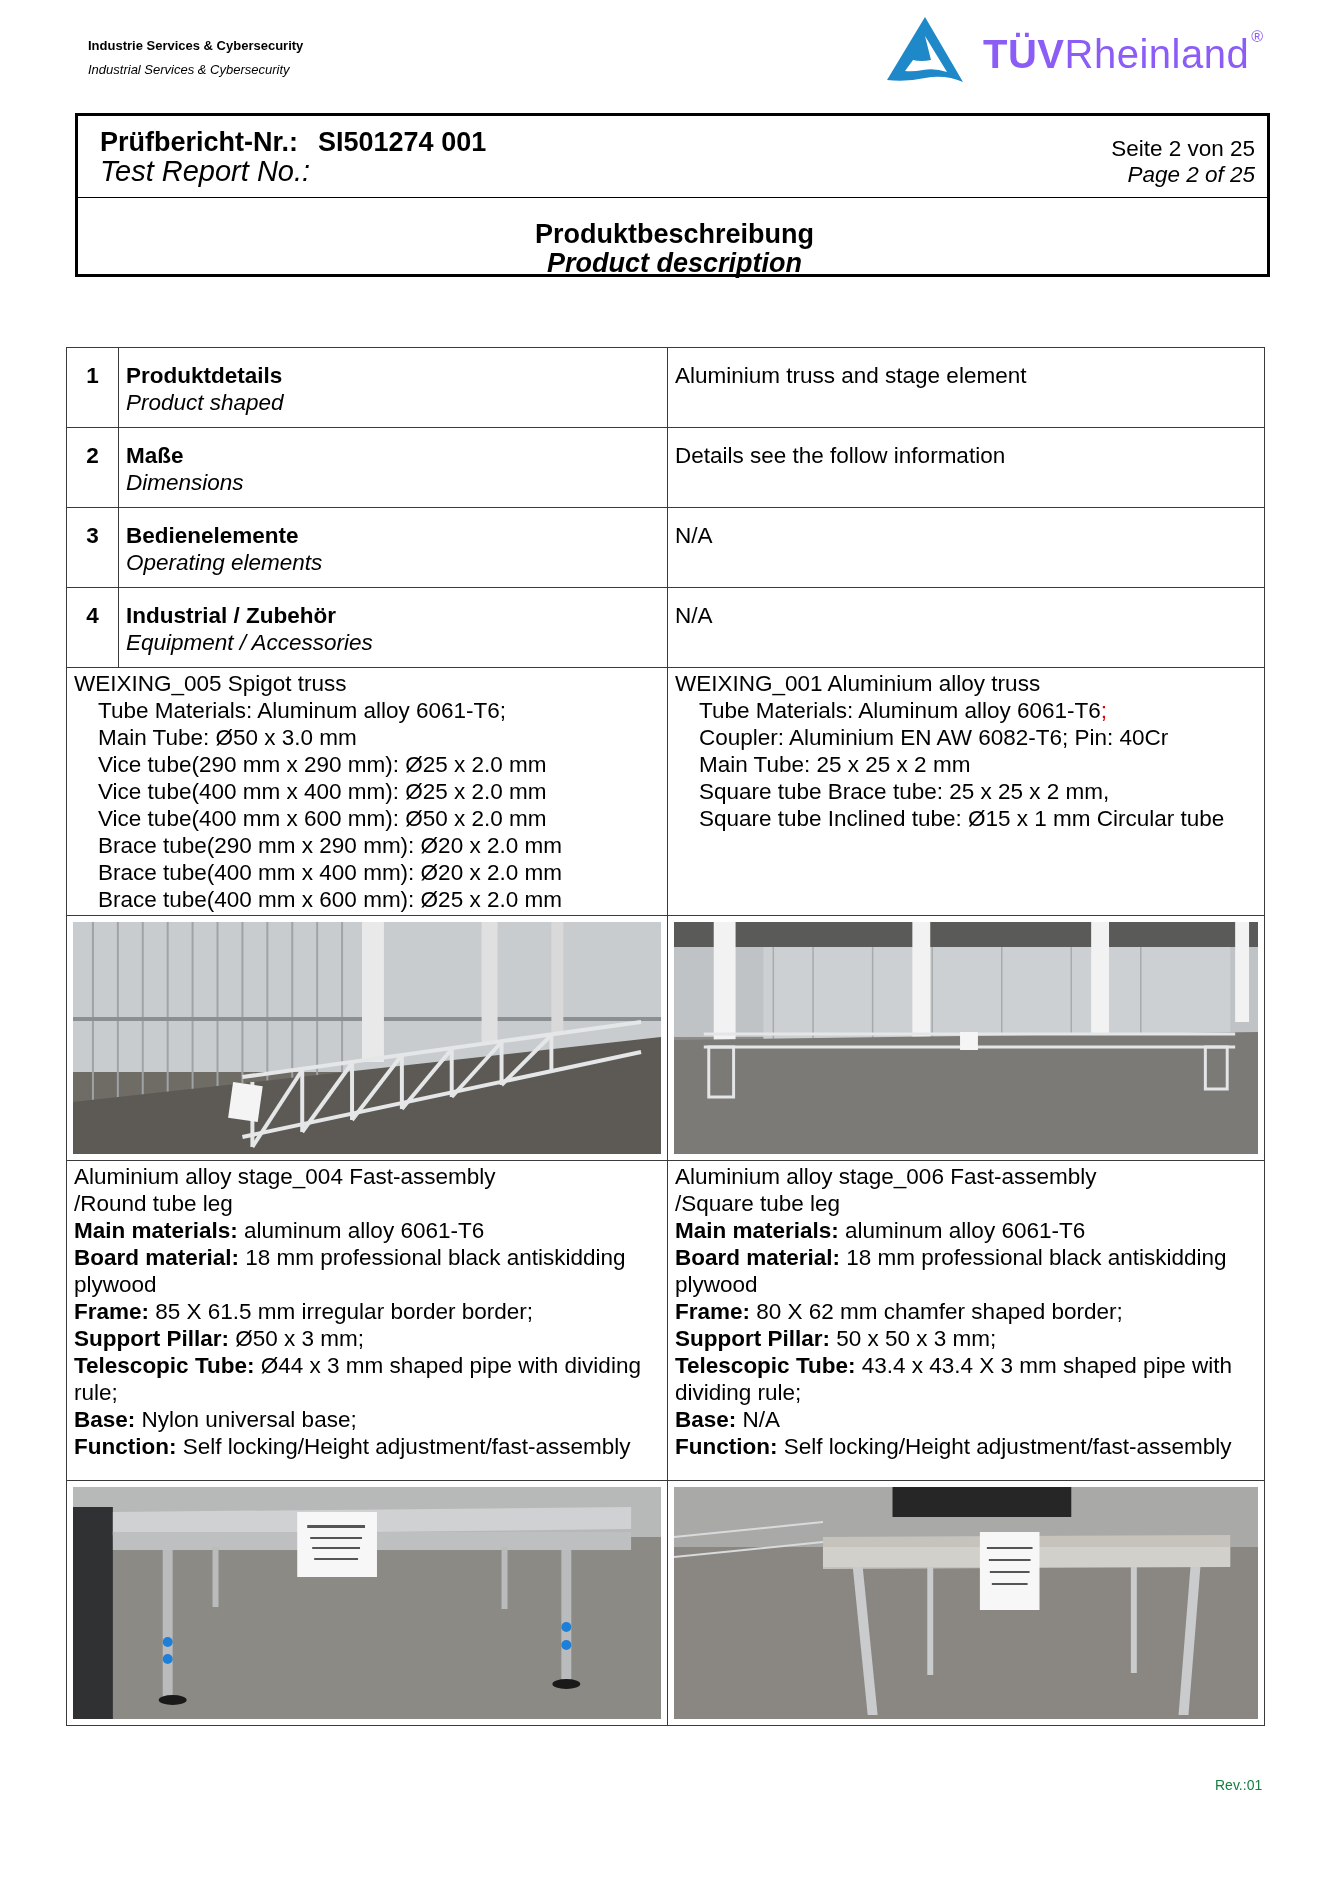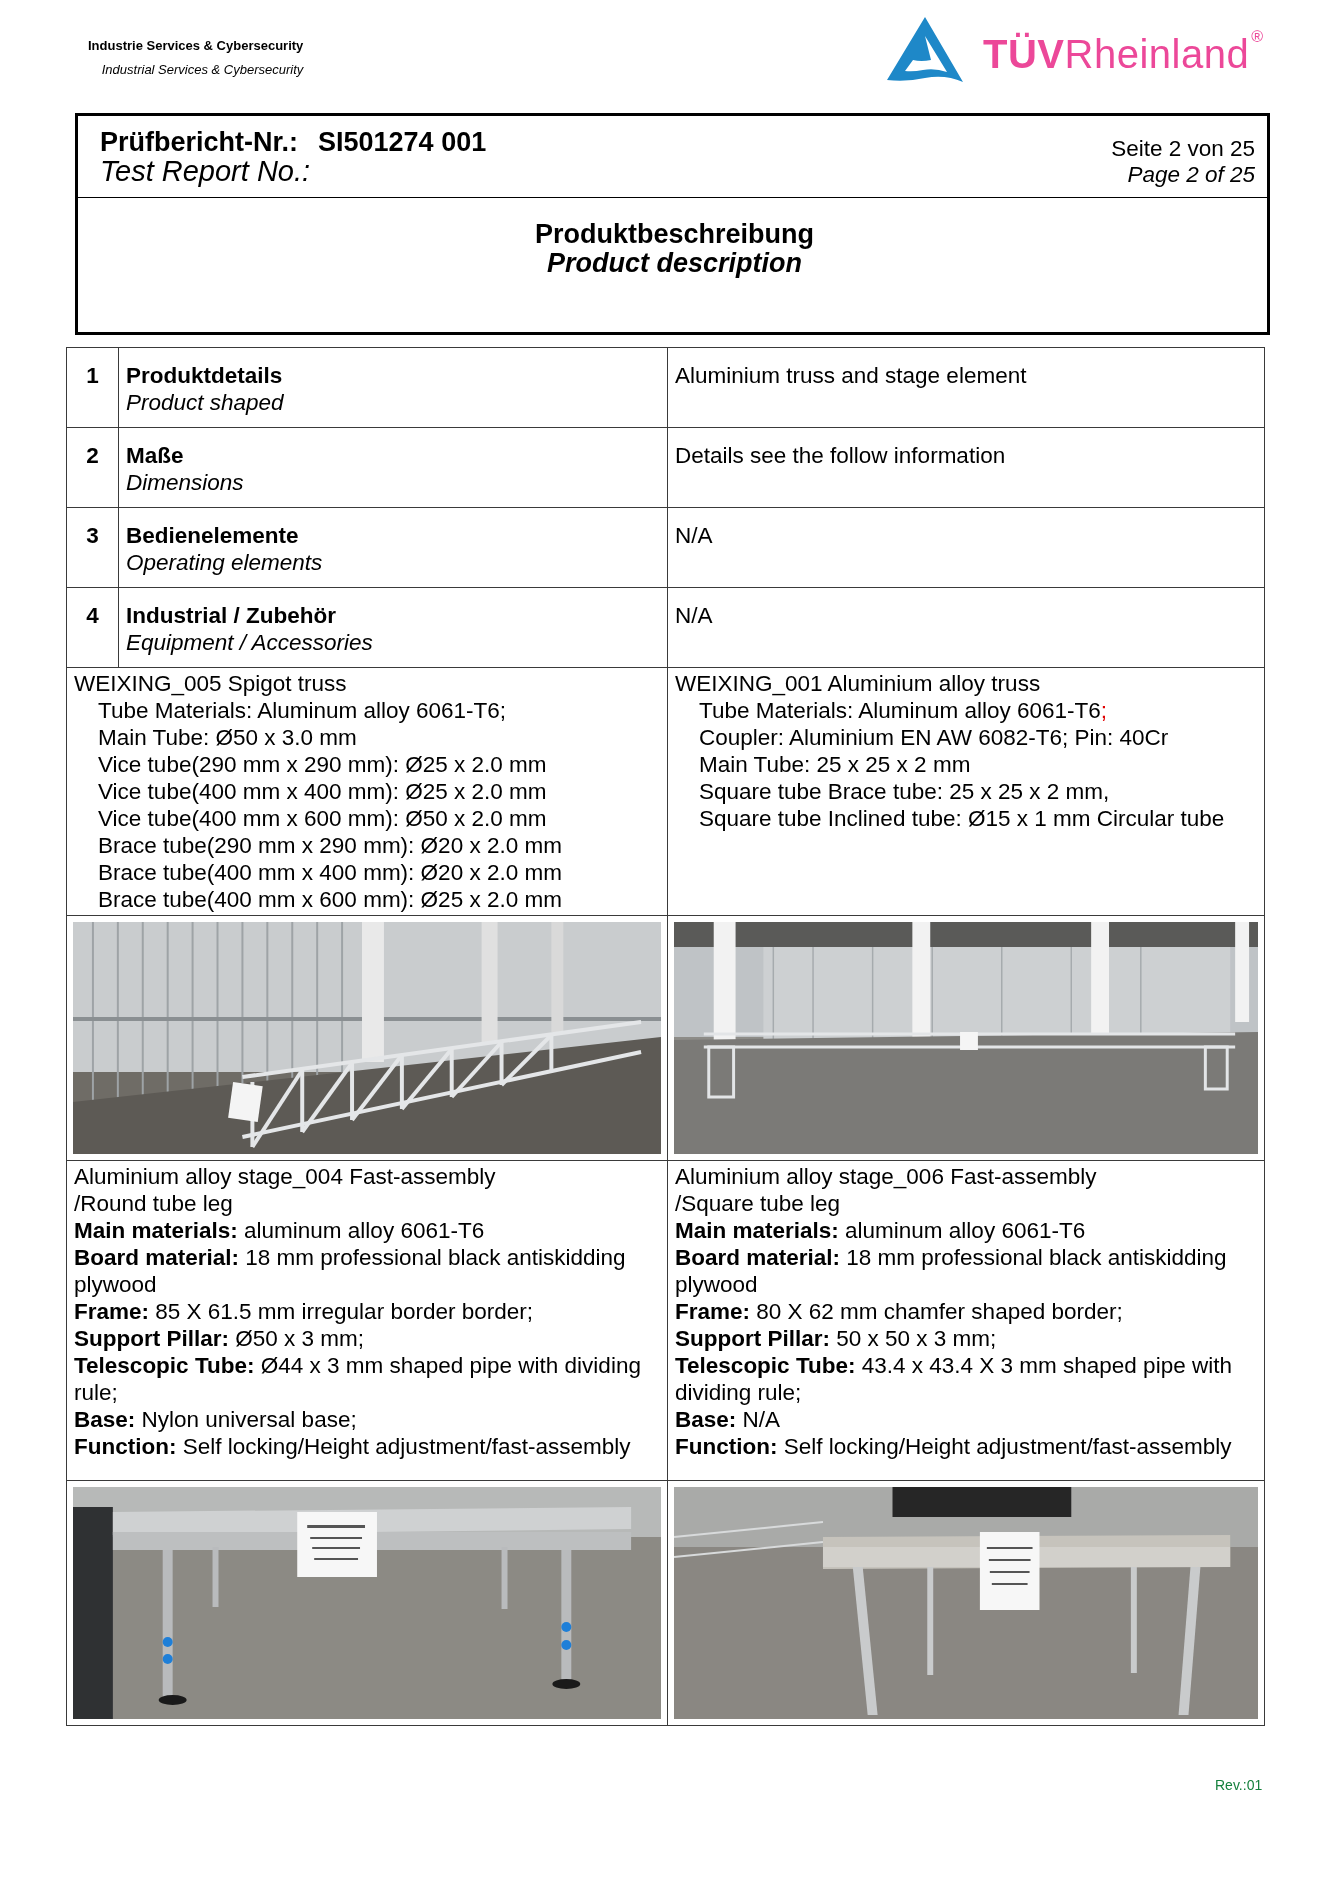--- a/index.html
+++ b/index.html
@@ -1,26 +1,26 @@
 <!DOCTYPE html>
 <html><head>
 <meta charset="utf-8">
 <style>
   html, body { margin:0; padding:0; background:#ffffff; }
   body { width:1330px; height:1892px; position:relative; font-family:"Liberation Sans", sans-serif; color:#000; overflow:hidden; }
   .org { position:absolute; left:88px; top:34px; font-size:13px; line-height:24px; }
   .org .de { font-weight:bold; }
-  .org .en { font-style:italic;text-align:right; }
+  .org .en { font-style:italic; }
   .logo { position:absolute; left:885px; top:14px; width:410px; height:72px; }
   .logo svg { position:absolute; left:0; top:0; }
-  .logo .brand { position:absolute; left:98px; top:18px; font-size:40px; letter-spacing:0.5px; color:#ec4899; white-space:nowrap; }
+  .logo .brand { position:absolute; left:98px; top:18px; font-size:40px; letter-spacing:0.5px; color:#8b5cf6; white-space:nowrap; }
   .logo .brand b { font-weight:bold; }
   .logo .reg { font-size:16px; vertical-align:top; position:relative; top:-4px; margin-left:2px; }
 
-  .hbox { position:absolute; left:75px; top:113px; width:1195px; height:222px; border:3px solid #000; box-sizing:border-box; }
+  .hbox { position:absolute; left:75px; top:113px; width:1195px; height:164px; border:3px solid #000; box-sizing:border-box; }
   .hbox .sep { position:absolute; left:0; right:0; top:81px; border-top:1.5px solid #000; }
   .rn { position:absolute; left:22px; top:12px; font-size:27px; line-height:29px; }
   .rn .lbl { font-weight:bold; }
   .rn .val { font-weight:bold; margin-left:20px; }
   .rn .en { font-style:italic; font-size:29px; }
   .pg { position:absolute; right:12px; top:20px; text-align:right; font-size:22.5px; line-height:26px; }
   .pg .en { font-style:italic; }
   .sec { position:absolute; left:4px; right:0; top:104px; text-align:center; font-size:27px; line-height:29px; font-weight:bold; }
   .sec .en { font-style:italic; }
 

